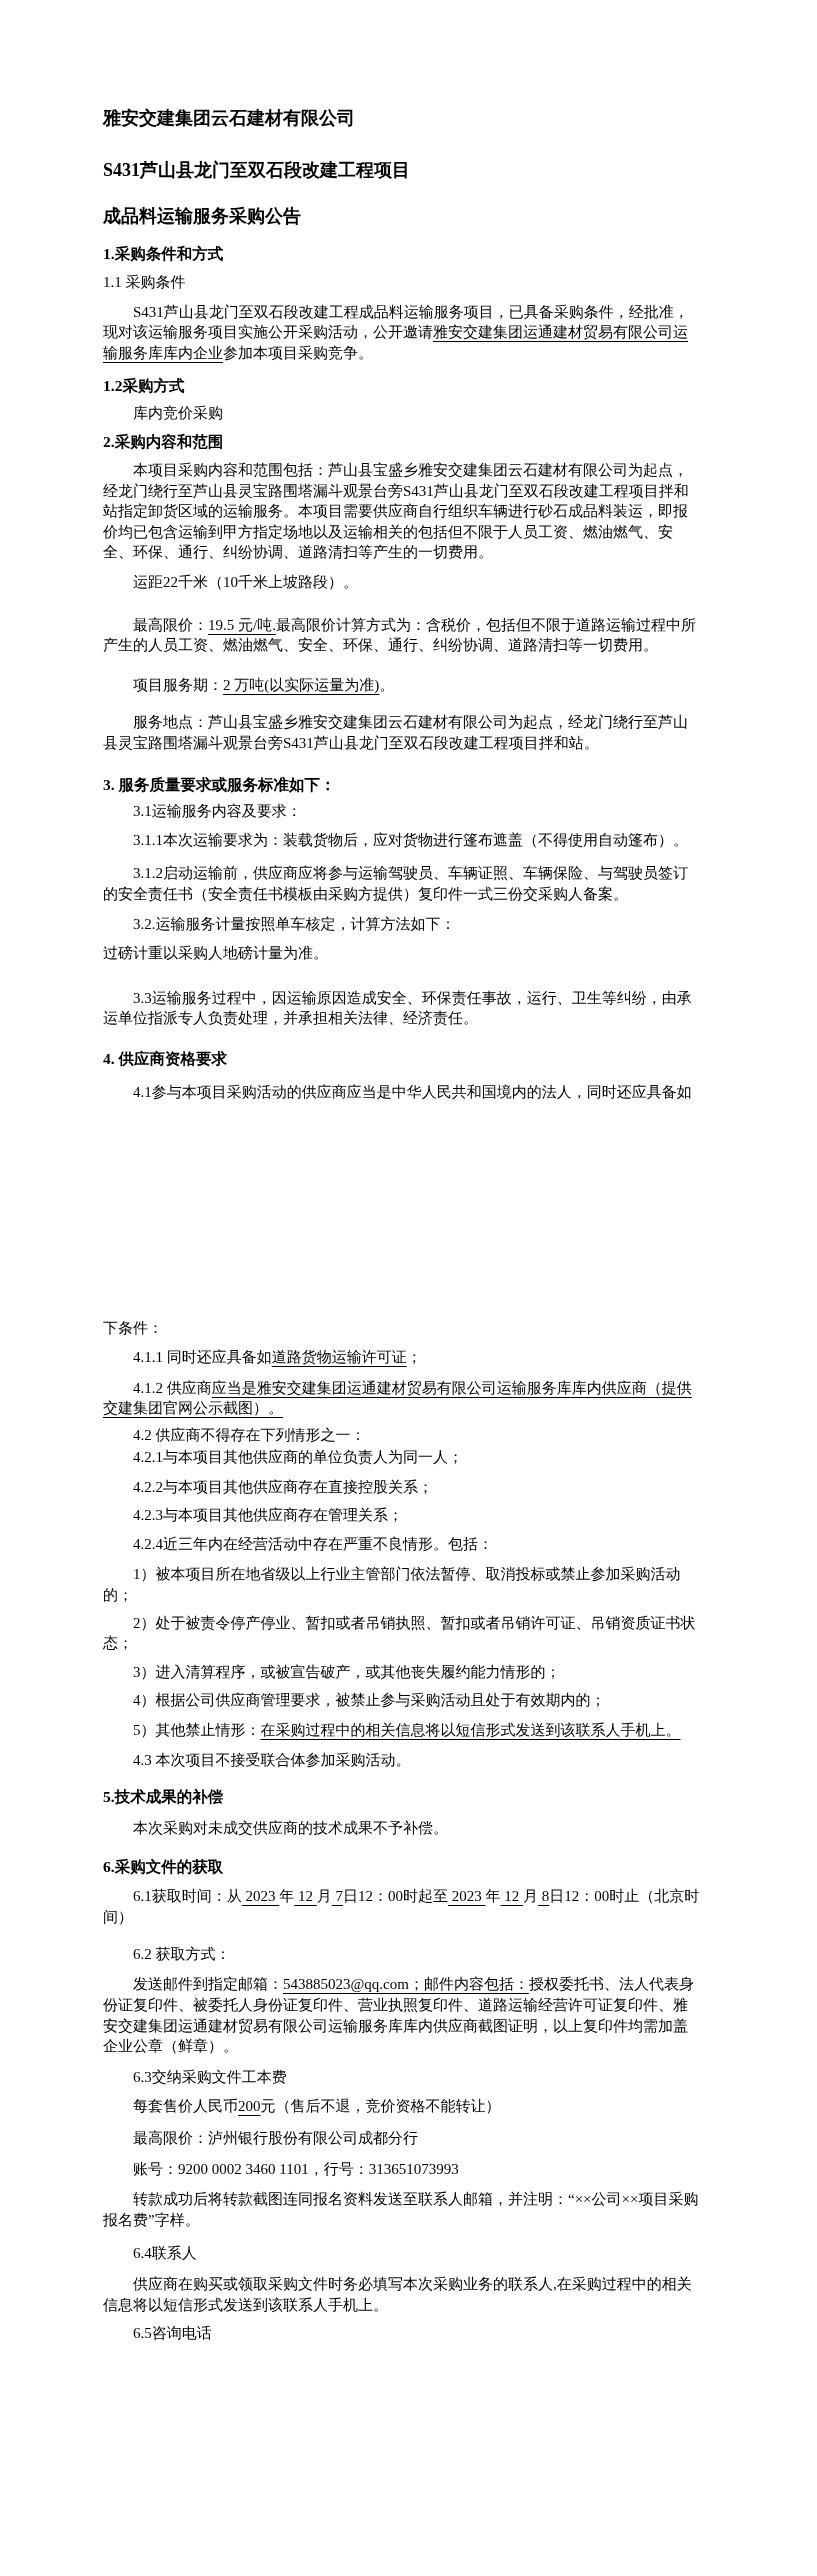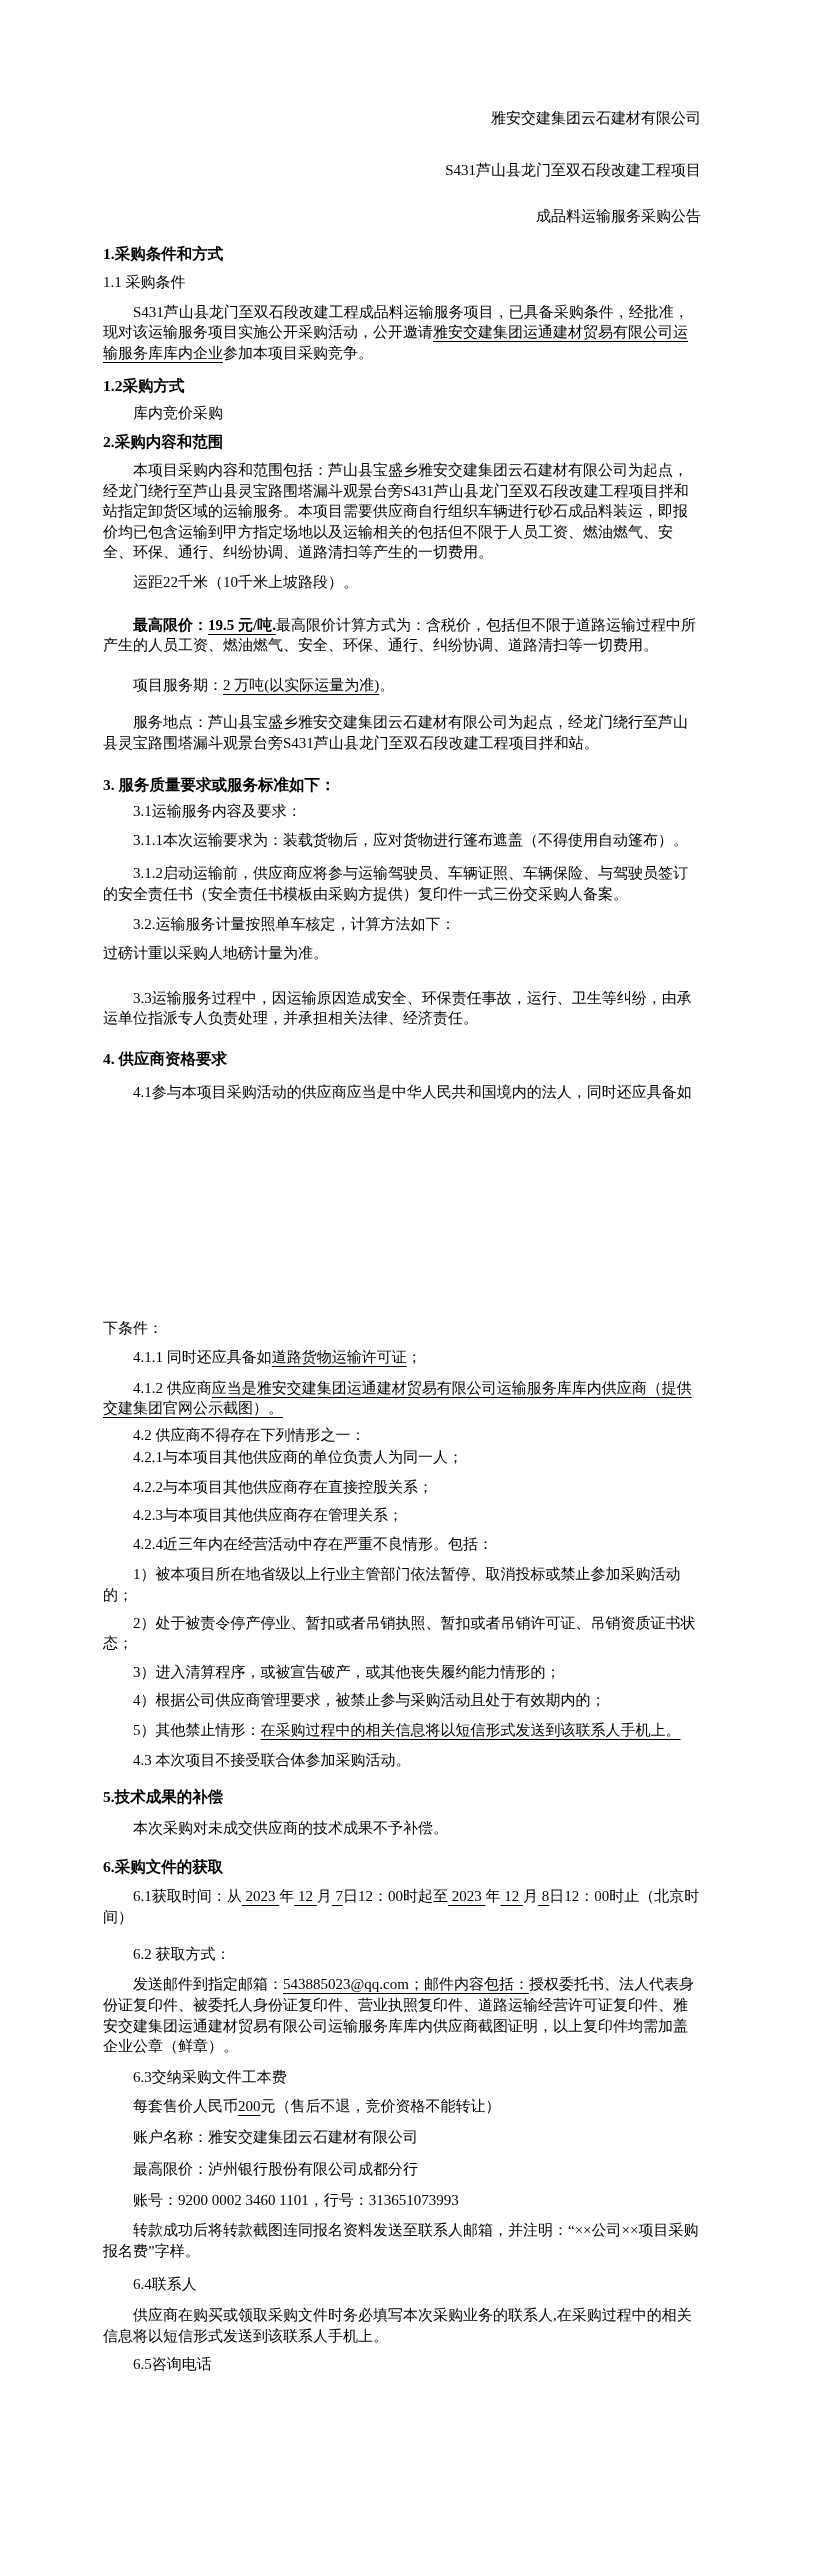--- a/index.html
+++ b/index.html
@@ -10,28 +10,28 @@
     background:#ffffff;
     color:#000;
     font-family:"Liberation Serif","DejaVu Serif",serif;
     overflow:hidden;
   }
   .content{
     padding:104px 117px 0 103px;
     font-size:15px;
     line-height:20.6px;
   }
-  .tl{font-size:15px;font-weight:normal;text-align:right;line-height:29px;}
+  .tl{font-size:18px;font-weight:bold;text-align:left;line-height:29px;}
   .tl2{margin-top:23px;}
   .tl3{margin-top:16.5px;}
   .h{font-size:15.5px;font-weight:bold;line-height:23px;}
   p{margin:0;}
   .ind{text-indent:2em;}
   .u{text-decoration:underline;text-underline-offset:3.6px;text-decoration-thickness:1px;}
-  .b{font-weight:bold;}
+  .b{font-weight:normal;}
   .gap{width:100%;}
   .gap1{height:216px;}
   .gap2{height:221px;}
 </style>
 </head>
 <body>
 
 <div class="page">
   <div class="content">
 
@@ -83,21 +83,20 @@
 
     <div class="h" style="margin-top:14.4px">5.技术成果的补偿</div>
     <p class="ind" style="margin-top:10.3px">本次采购对未成交供应商的技术成果不予补偿。</p>
 
     <div class="h" style="margin-top:16px">6.采购文件的获取</div>
     <p class="ind" style="margin-top:8.8px"><span>6.1获取时间：从</span><span class="u"> 2023 </span><span>年</span><span class="u"> 12 </span><span>月</span><span class="u"> 7</span><span>日12：00时起至</span><span class="u"> 2023 </span><span>年</span><span class="u"> 12 </span><span>月</span><span class="u"> 8</span><span>日12：00时止（北京时间）</span></p>
     <p class="ind" style="margin-top:17px">6.2 获取方式：</p>
     <p class="ind" style="margin-top:9.3px"><span>发送邮件到指定邮箱：</span><span class="u">543885023@qq.com；邮件内容包括：</span><span>授权委托书、法人代表身份证复印件、被委托人身份证复印件、营业执照复印件、道路运输经营许可证复印件、雅安交建集团运通建材贸易有限公司运输服务库库内供应商截图证明，以上复印件均需加盖企业公章（鲜章）。</span></p>
     <p class="ind" style="margin-top:10.3px">6.3交纳采购文件工本费</p>
     <p class="ind" style="margin-top:8.8px"><span>每套售价人民币</span><span class="u">200</span><span>元（售后不退，竞价资格不能转让）</span></p>
-    <p class="ind" style="margin-top:10.3px">账户名称：雅安交建集团云石建材有限公司</p>
     <p class="ind" style="margin-top:11.3px">最高限价：泸州银行股份有限公司成都分行</p>
     <p class="ind" style="margin-top:10.3px">账号：9200 0002 3460 1101，行号：313651073993</p>
     <p class="ind" style="margin-top:9.3px">转款成功后将转款截图连同报名资料发送至联系人邮箱，并注明：“××公司××项目采购报名费”字样。</p>
     <p class="ind" style="margin-top:13px">6.4联系人</p>
     <p class="ind" style="margin-top:10.3px">供应商在购买或领取采购文件时务必填写本次采购业务的联系人,在采购过程中的相关信息将以短信形式发送到该联系人手机上。</p>
     <p class="ind" style="margin-top:7.7px">6.5咨询电话</p>
 
     <div class="gap gap2"></div>
 
   </div>

